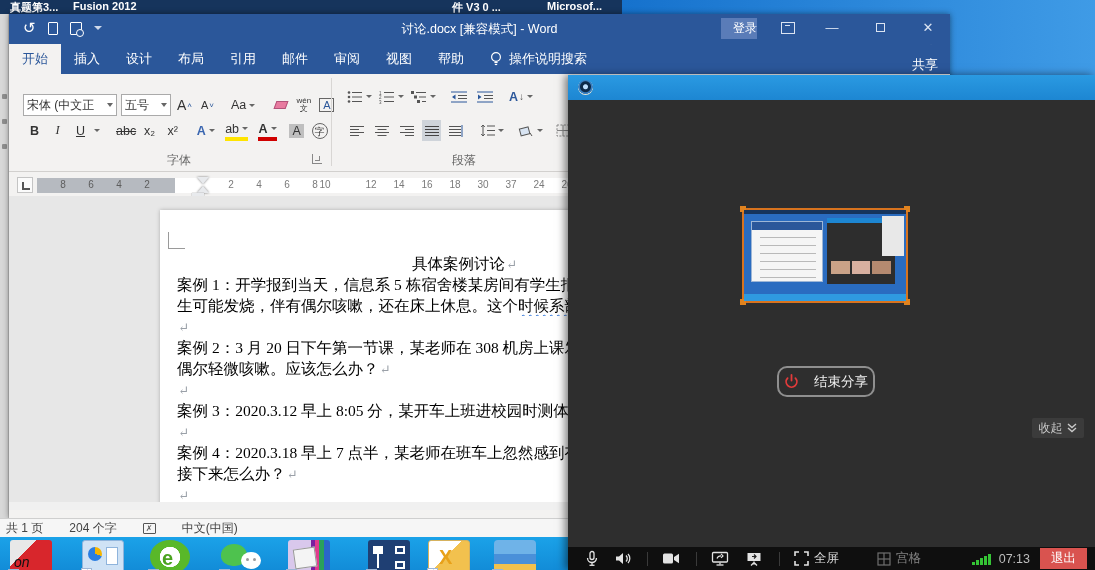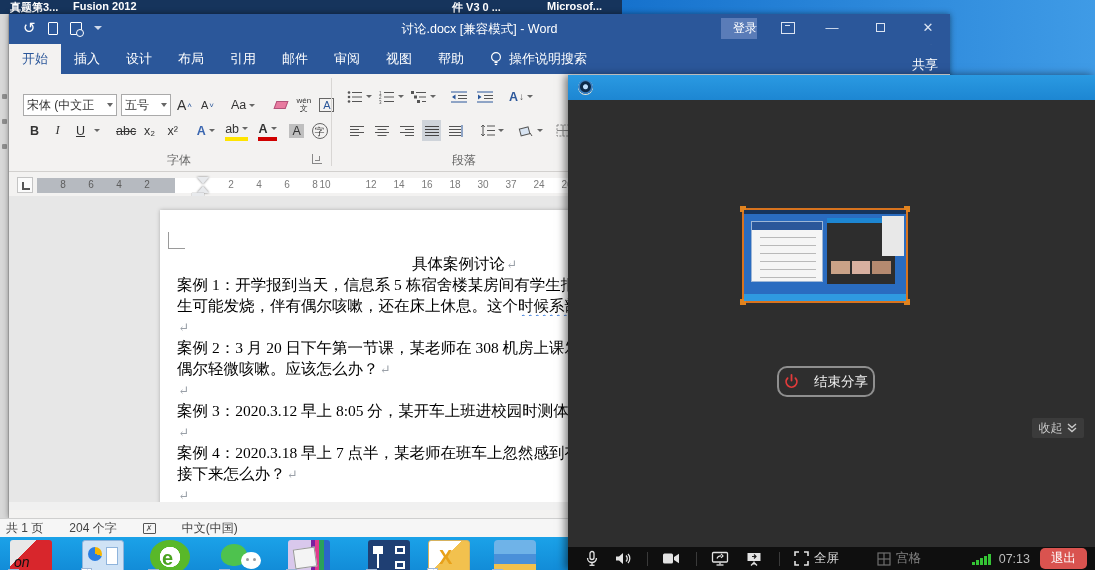--- a/index.html
+++ b/index.html
@@ -189,21 +189,21 @@
 
   
   #qq-controls { left:0; top:472px; width:100%; height:23px; background:#0f0f0f;
     display:flex; align-items:center; color:#e6e6e6; }
   #qq-controls svg { display:block; }
   .csep { width:1px; height:14px; background:#3a3a3a; }
   .clabel { font-size:12.5px; color:#ddd; }
   .dim { opacity:.55; }
   .sigbars { display:flex; align-items:flex-end; gap:1.5px; height:12px; }
   .sigbars i { width:2.5px; background:#35c435; }
-  #exit-btn { background:#d9534f; color:#fff; font-size:12.5px; border-radius:5px;
+  #exit-btn { background:#d9534f; color:#fff; font-size:12.5px; border-radius:0;
     padding:2px 11px; margin-left:10px; }
 </style>
 </head>
 <body>
 
 <div id="stage">
 
   <div id="top-strip" class="abs">
     <span style="left:10px">真题第3...</span>
     <span style="left:73px">Fusion 2012</span>

